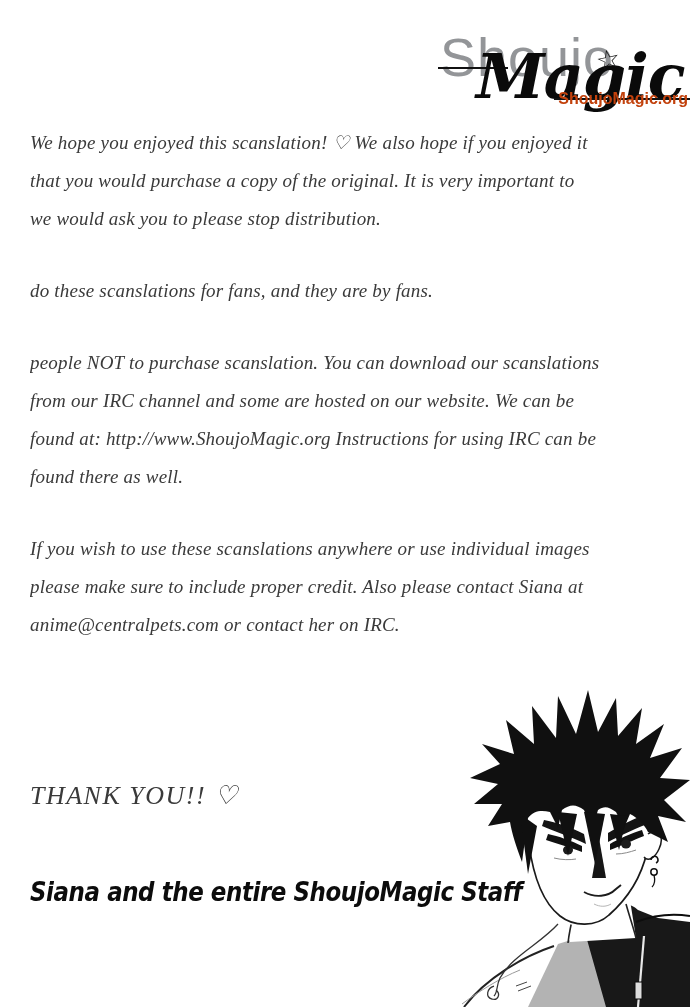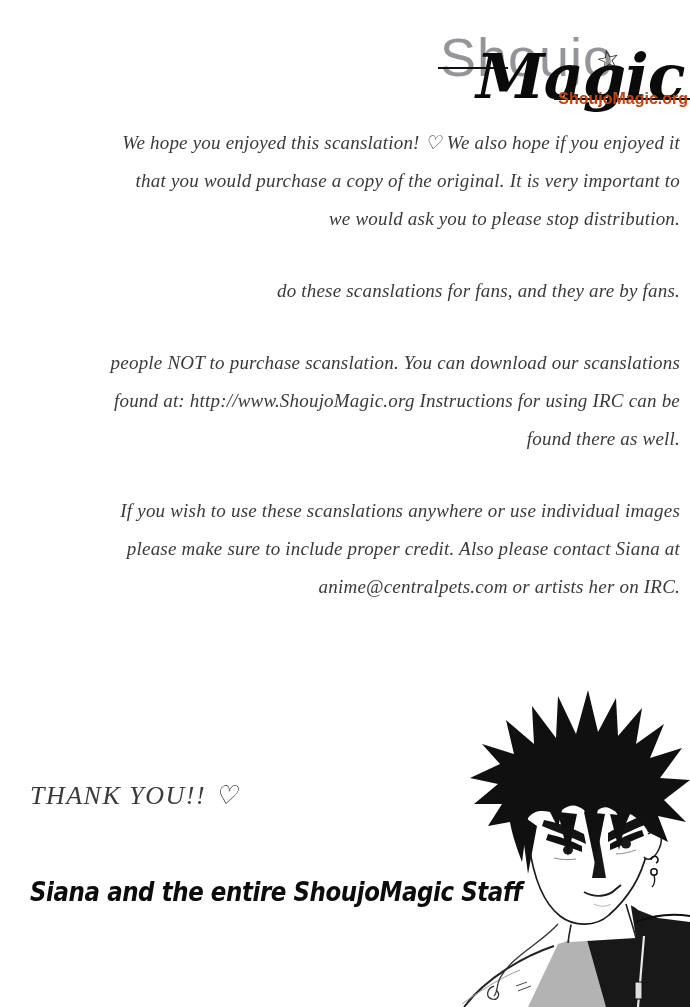--- a/index.html
+++ b/index.html
@@ -37,21 +37,21 @@
     position:absolute; left:116px; top:80px; width:136px; height:2px; background:#111;
   }
   .logo-site {
     position:absolute; right:2px; top:72px;
     font-family:"Liberation Sans", sans-serif;
     font-size:16px; font-weight:bold; color:#c2410c;
   }
 
   
   .content {
-    position:absolute; left:30px; top:124px; width:650px; overflow:hidden;text-align:right;
+    position:absolute; left:30px; top:124px; width:650px; overflow:hidden;
   }
   .hand {
     font-family:"Liberation Serif", serif;
     font-style:italic;
     color:#3a3a3a;
   }
   .para { margin-bottom:34px; }
   .line {
     font-size:19px; line-height:38px; white-space:nowrap; letter-spacing:0.2px;
   }
@@ -89,27 +89,28 @@
   <div class="para">
     <div class="line hand">We hope you enjoyed this scanslation!  ♡ We also hope if you enjoyed it</div>
     <div class="line hand">that you would purchase a copy of the original. It is very important to</div>
     <div class="line hand">we would ask you to please stop distribution.</div>
   </div>
   <div class="para">
     <div class="line hand">do these scanslations for fans, and they are by fans.</div>
   </div>
   <div class="para">
     <div class="line hand">people NOT to purchase scanslation. You can download our scanslations</div>
+    <div class="line hand">from our IRC channel and some are hosted on our website. We can be</div>
     <div class="line hand">found at: http://www.ShoujoMagic.org Instructions for using IRC can be</div>
     <div class="line hand">found there as well.</div>
   </div>
   <div class="para">
     <div class="line hand">If you wish to use these scanslations anywhere or use individual images</div>
     <div class="line hand">please make sure to include proper credit. Also please contact Siana at</div>
-    <div class="line hand">anime@centralpets.com or artists her on IRC.</div>
+    <div class="line hand">anime@centralpets.com or contact her on IRC.</div>
   </div>
 </div>
 
 <div class="thankyou hand">THANK YOU!! ♡</div>
 
 <div class="signature">Siana and the entire ShoujoMagic Staff</div>
 
 <svg class="character" viewBox="0 0 232 321" xmlns="http://www.w3.org/2000/svg">
 
   <g>

